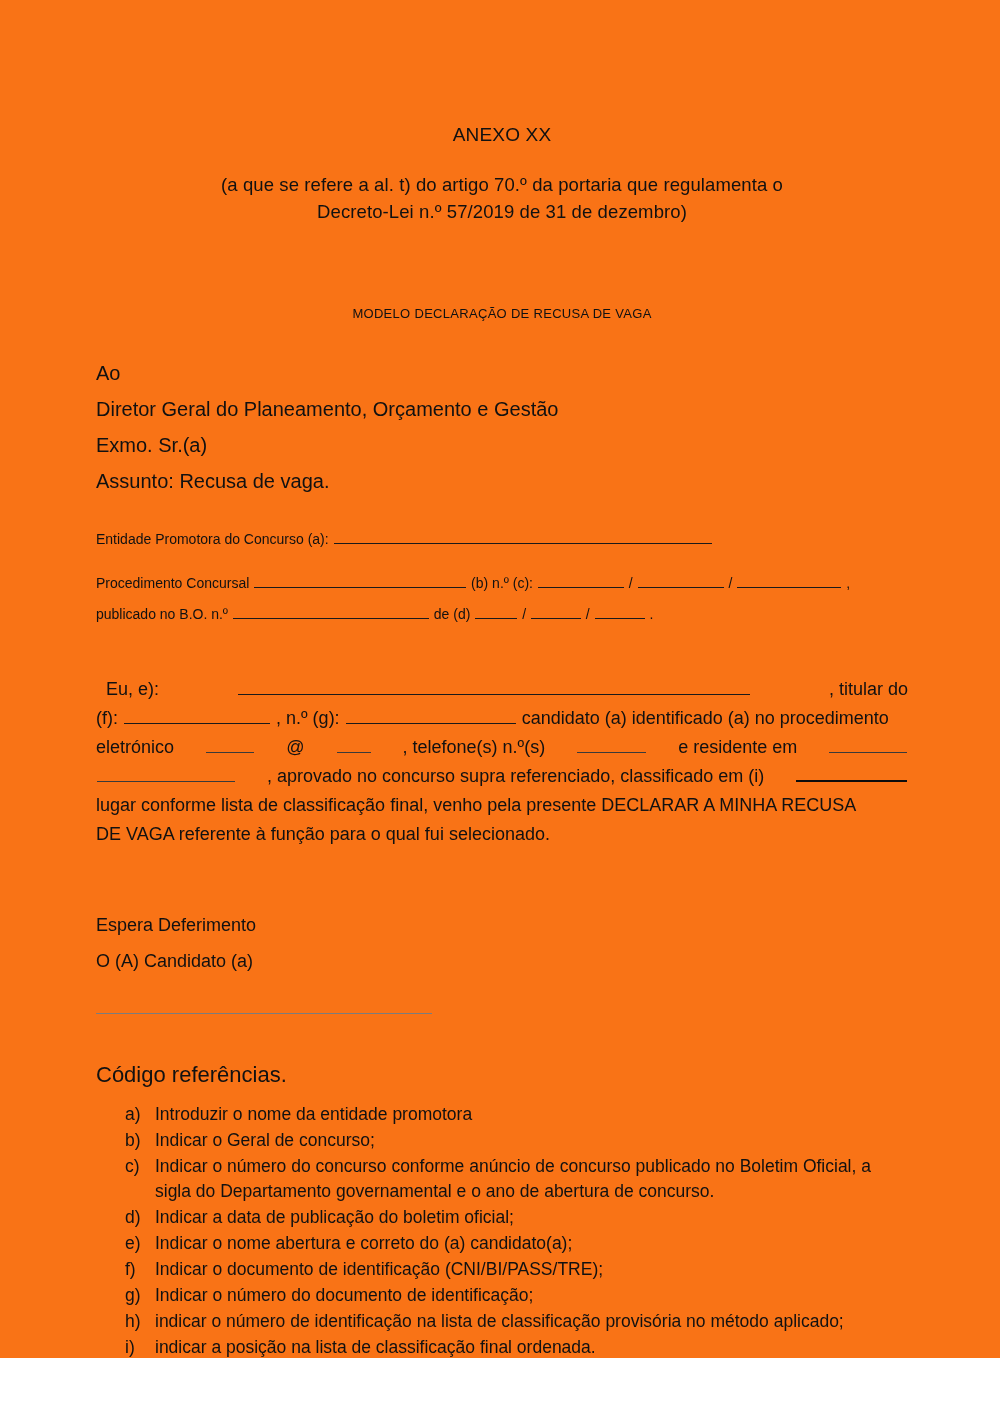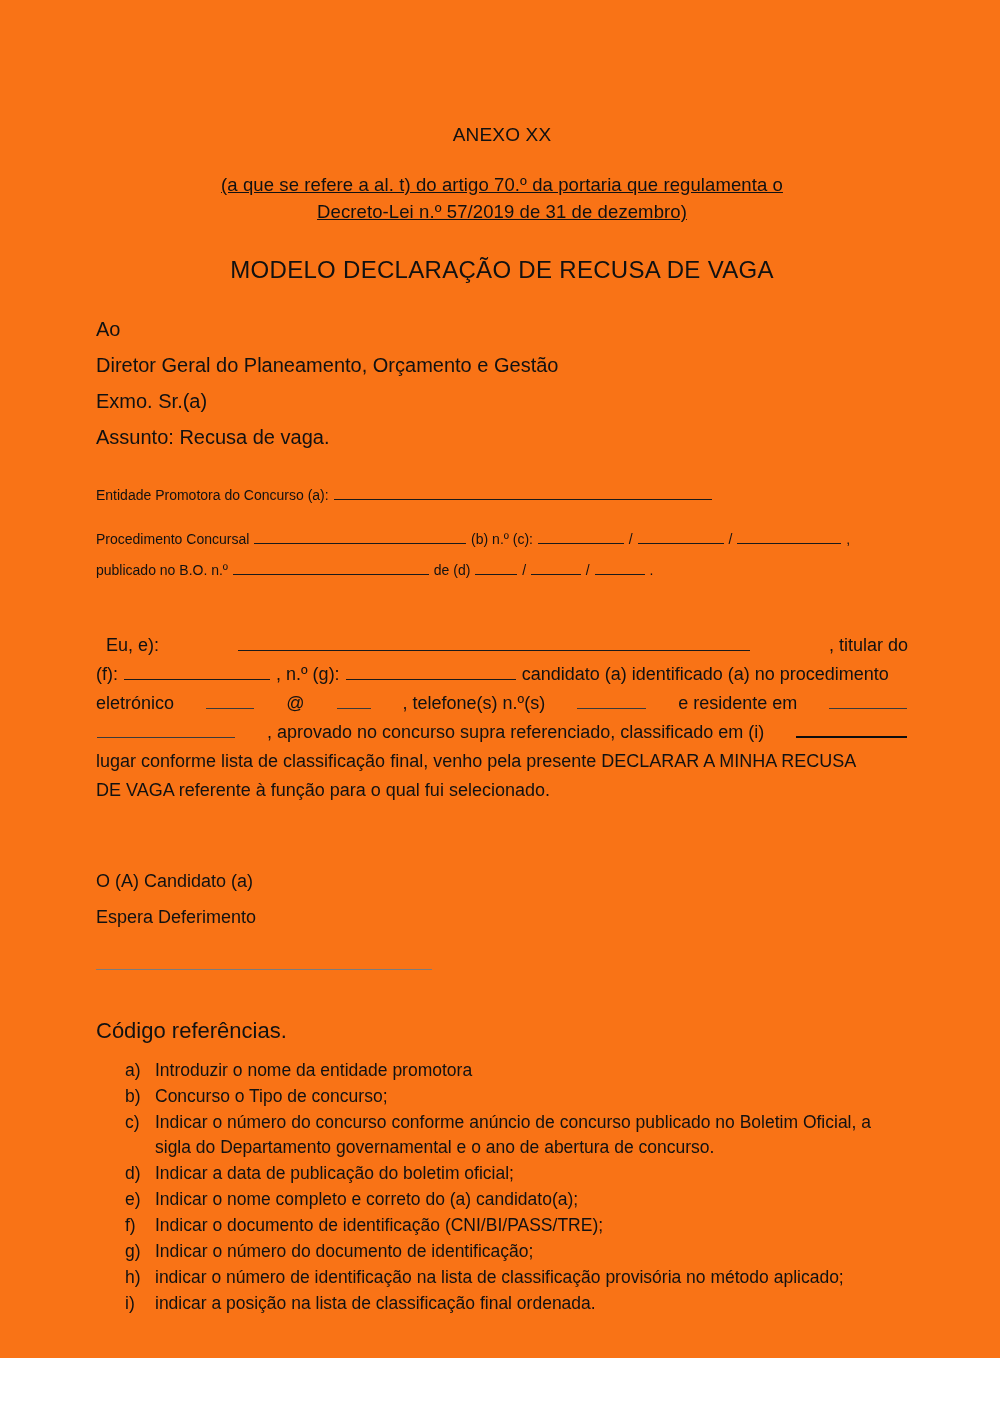--- a/index.html
+++ b/index.html
@@ -36,28 +36,27 @@
     line-height: 24px;
     margin-top: 123px;
     letter-spacing: 0.2px;
   }
   .subtitle {
     text-align: center;
     font-size: 18.5px;
     line-height: 27px;
     margin-top: 24px;
     letter-spacing: 0.1px;
-    text-decoration: underline;
   }
   .subtitle .l2 { display: block; }
   .model-title {
     text-align: center;
-    font-size: 24px;
+    font-size: 13px;
     line-height: 26px;
-    margin-top: 32px;
+    margin-top: 76px;
     letter-spacing: 0.3px;
   }
 
   
   .addr-block {
     margin-top: 28px;
     font-size: 20px;
     line-height: 36px;
   }
   .addr-line { display: block; }
@@ -245,47 +244,47 @@
         <span class="ul-thin" style="width:152px"></span>
         <span>, aprovado no concurso supra referenciado, classificado em (i)</span>
         <span class="ul-bold" style="width:122px"></span>
       </div>
 
       <div class="body-line">lugar conforme lista de classificação final, venho pela presente DECLARAR A MINHA RECUSA</div>
       <div class="body-line">DE VAGA referente à função para o qual fui selecionado.</div>
     </div>
 
     <div class="closing">
+      <span>Espera Deferimento</span>
       <span>O (A) Candidato (a)</span>
-      <span>Espera Deferimento</span>
     </div>
     <div class="sig-line"></div>
 
     <div class="ref-title">Código referências.</div>
 
     <ol class="ref-list">
       <li>
         <span class="marker">a)</span>
         <span class="ref-text">Introduzir o nome da entidade promotora</span>
       </li>
       <li>
         <span class="marker">b)</span>
-        <span class="ref-text">Concurso o Tipo de concurso;</span>
+        <span class="ref-text">Indicar o Geral de concurso;</span>
       </li>
       <li>
         <span class="marker">c)</span>
         <span class="ref-text">Indicar o número do concurso conforme anúncio de concurso publicado no Boletim Oficial, a sigla do Departamento governamental e o ano de abertura de concurso.</span>
       </li>
       <li>
         <span class="marker">d)</span>
         <span class="ref-text">Indicar a data de publicação do boletim oficial;</span>
       </li>
       <li>
         <span class="marker">e)</span>
-        <span class="ref-text">Indicar o nome completo e correto do (a) candidato(a);</span>
+        <span class="ref-text">Indicar o nome abertura e correto do (a) candidato(a);</span>
       </li>
       <li>
         <span class="marker">f)</span>
         <span class="ref-text">Indicar o documento de identificação (CNI/BI/PASS/TRE);</span>
       </li>
       <li>
         <span class="marker">g)</span>
         <span class="ref-text">Indicar o número do documento de identificação;</span>
       </li>
       <li>

